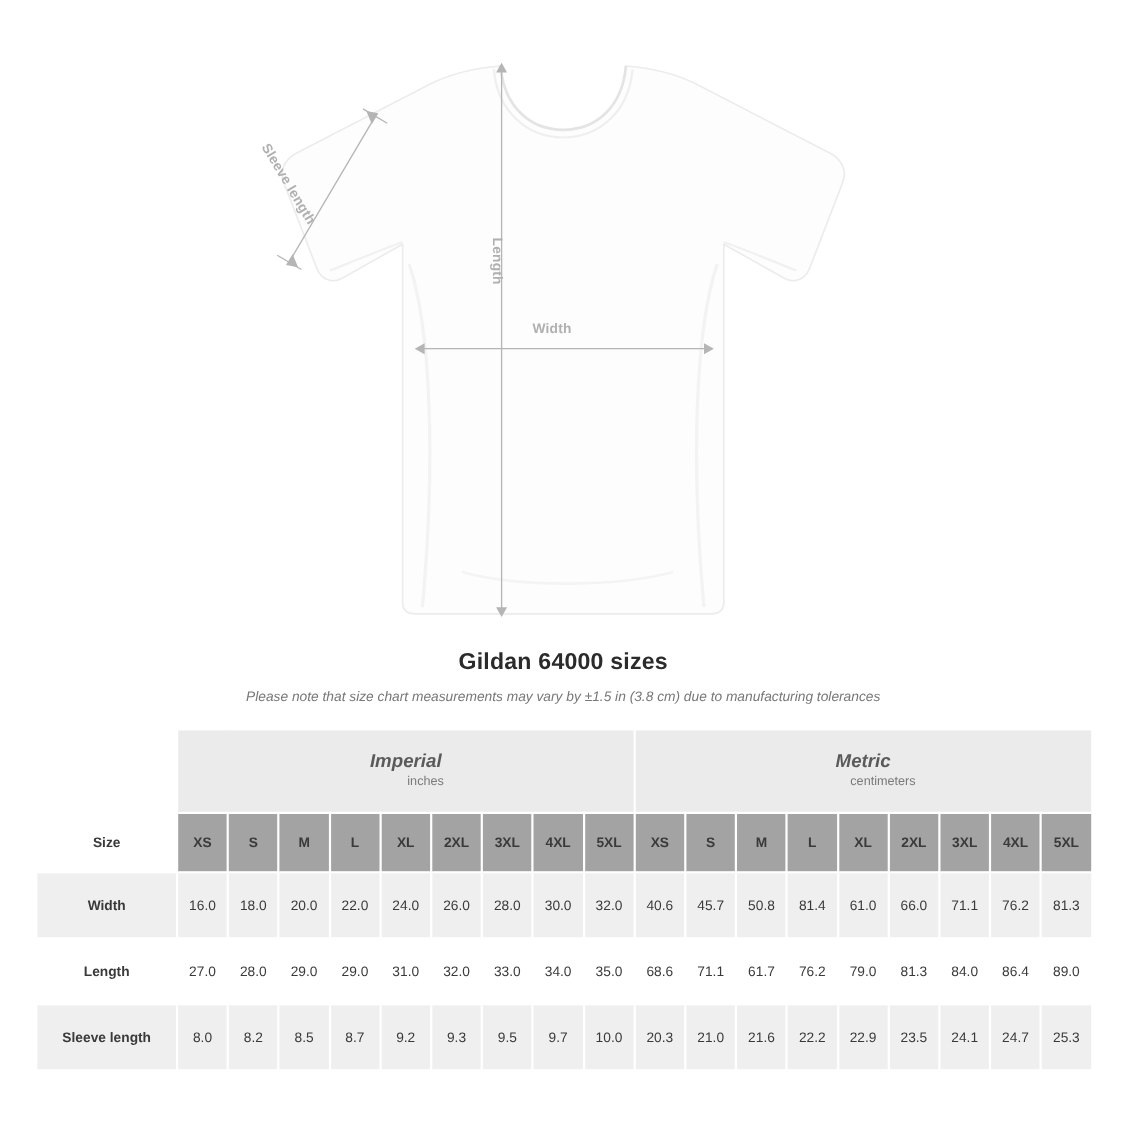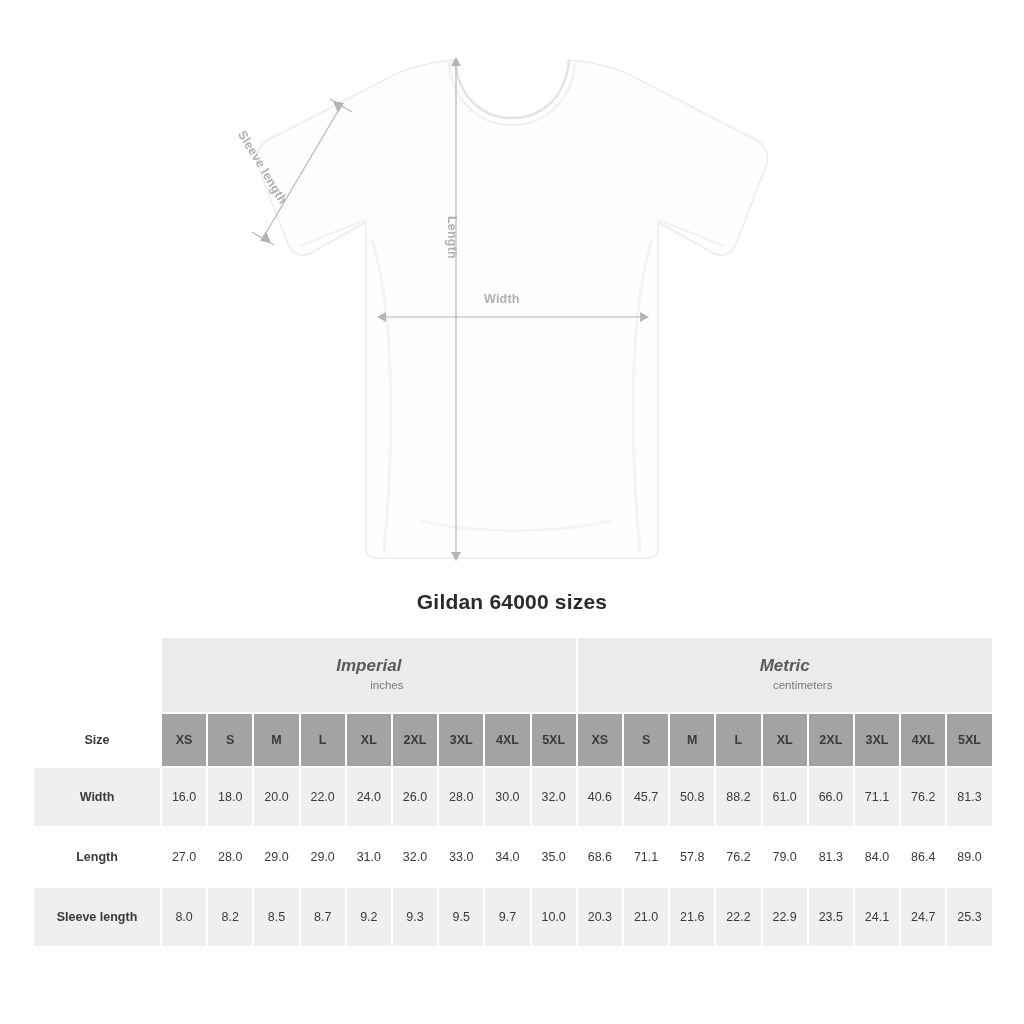--- a/index.html
+++ b/index.html
@@ -214,20 +214,21 @@
       </g>
     </svg>
 
     <div class="dim-label sleeve">Sleeve length</div>
     <div class="dim-label length">Length</div>
     <div class="dim-label width">Width</div>
   </div>
 
   <div class="title-block">
     <h1 class="chart-title">Gildan 64000 sizes</h1>
+    <p class="chart-note">Please note that size chart measurements may vary by ±1.5 in (3.8 cm) due to manufacturing tolerances</p>
   </div>
 
   <div class="table-wrap">
     <table class="size-table">
       <colgroup>
         <col style="width:128px">
         <col span="18" style="width:46.2px">
       </colgroup>
       <tbody>
 
@@ -272,42 +273,42 @@
           <td class="val">20.0</td>
           <td class="val">22.0</td>
           <td class="val">24.0</td>
           <td class="val">26.0</td>
           <td class="val">28.0</td>
           <td class="val">30.0</td>
           <td class="val">32.0</td>
           <td class="val">40.6</td>
           <td class="val">45.7</td>
           <td class="val">50.8</td>
-          <td class="val">88.2</td>
+          <td class="val">81.4</td>
           <td class="val">61.0</td>
           <td class="val">66.0</td>
           <td class="val">71.1</td>
           <td class="val">76.2</td>
           <td class="val">81.3</td>
         </tr>
 
         <tr class="data-row plain">
           <td class="rowlabel">Length</td>
           <td class="val">27.0</td>
           <td class="val">28.0</td>
           <td class="val">29.0</td>
           <td class="val">29.0</td>
           <td class="val">31.0</td>
           <td class="val">32.0</td>
           <td class="val">33.0</td>
           <td class="val">34.0</td>
           <td class="val">35.0</td>
           <td class="val">68.6</td>
           <td class="val">71.1</td>
-          <td class="val">57.8</td>
+          <td class="val">61.7</td>
           <td class="val">76.2</td>
           <td class="val">79.0</td>
           <td class="val">81.3</td>
           <td class="val">84.0</td>
           <td class="val">86.4</td>
           <td class="val">89.0</td>
         </tr>
 
         <tr class="data-row alt">
           <td class="rowlabel">Sleeve length</td>

